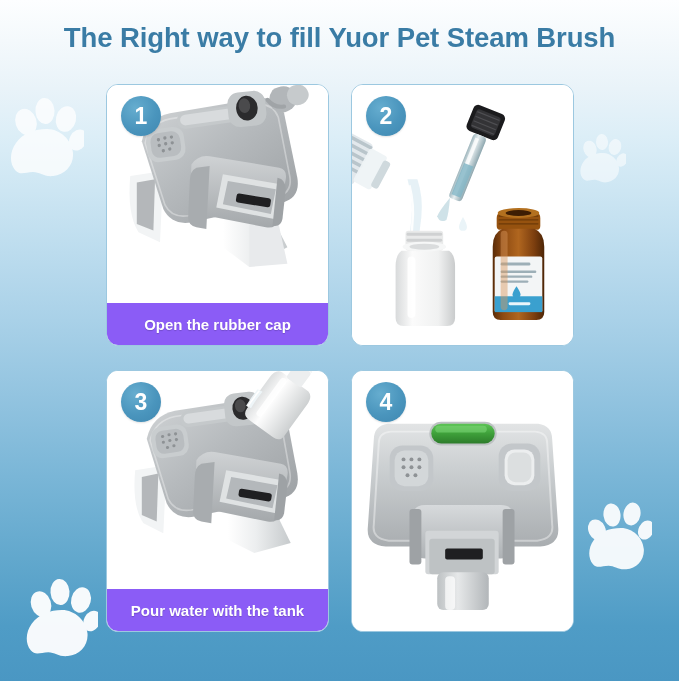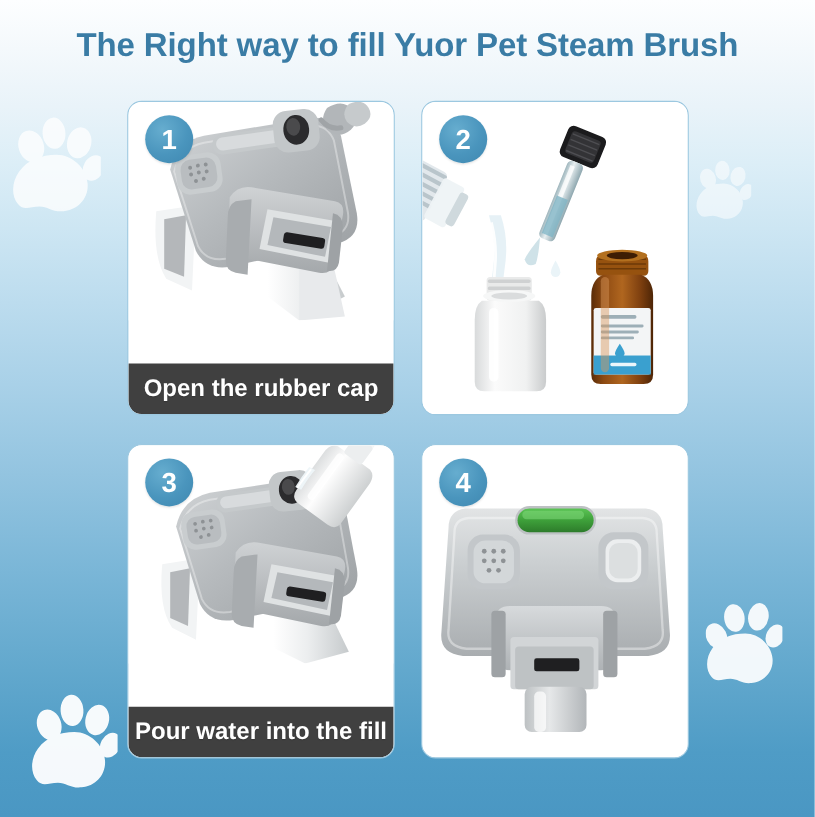--- a/index.html
+++ b/index.html
@@ -94,23 +94,23 @@
     font-weight: bold;
     display: flex;
     align-items: center;
     justify-content: center;
     z-index: 6;
     box-shadow: 0 1px 2px rgba(0,0,0,.12);
   }
 
   .caption {
     flex: 0 0 42px;
-    background: #404040;
+    background: #8b5cf6;
     color: #ffffff;
-    font-size: 20px;
+    font-size: 15px;
     font-weight: bold;
     display: flex;
     align-items: center;
     justify-content: center;
     text-align: center;
     text-shadow: 0 1px 1px rgba(0,0,0,.18);
     border-radius: 0 0 11px 11px;
     margin-top: 36px;
   }
 
@@ -413,21 +413,21 @@
 
             <path d="M86 108 q8 -12 22 -10 l80 14 q10 2 8 14 l-10 48 q-2 10 -14 8 l-78 -16 q-12 -2 -10 -14 z" fill="url(#trayG3)"></path>
             <path d="M122 120 l68 12 -8 40 -68 -14 z" fill="#dfe2e3"></path>
             <path d="M128 128 l56 10 -6 28 -56 -12 z" fill="#b4b8bb"></path>
             <rect x="137" y="145" width="40" height="10" rx="3" fill="#1f1f21" transform="rotate(9 157 150)"></rect>
             <path d="M92 112 q-8 4 -8 16 l-2 42 q0 10 10 12 l12 2 4 -74 z" fill="#a8acaf"></path>
             <path d="M186 124 q10 2 10 14 l-4 34 q-2 10 -12 8 z" fill="#9ea2a5"></path>
           </svg>
         </div>
       </div>
-      <div class="caption">Pour water into the fill</div>
+      <div class="caption">Pour water with the tank</div>
     </div>
 
     <div class="card c4">
       <div class="stage">
         <div class="badge">4</div>
         <div class="art">
           <svg viewBox="0 0 223 220">
             <defs>
               <linearGradient id="bodyG4" x1="0" y1="0" x2="0" y2="1">
                 <stop offset="0" stop-color="#e2e4e5"></stop>

